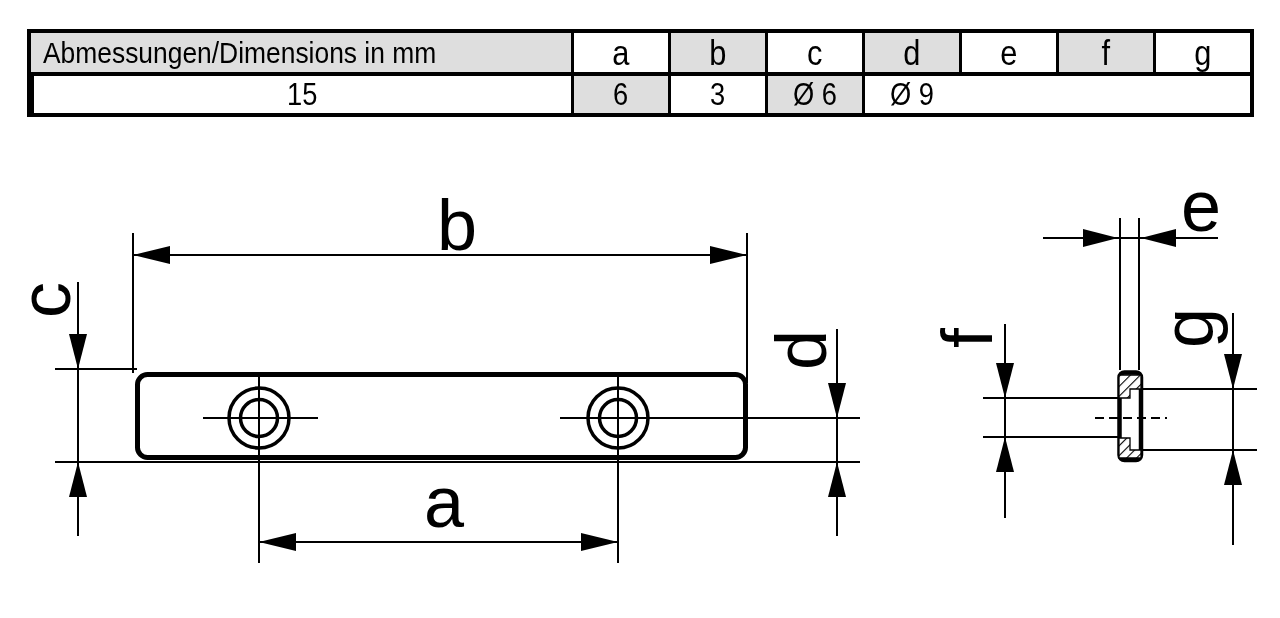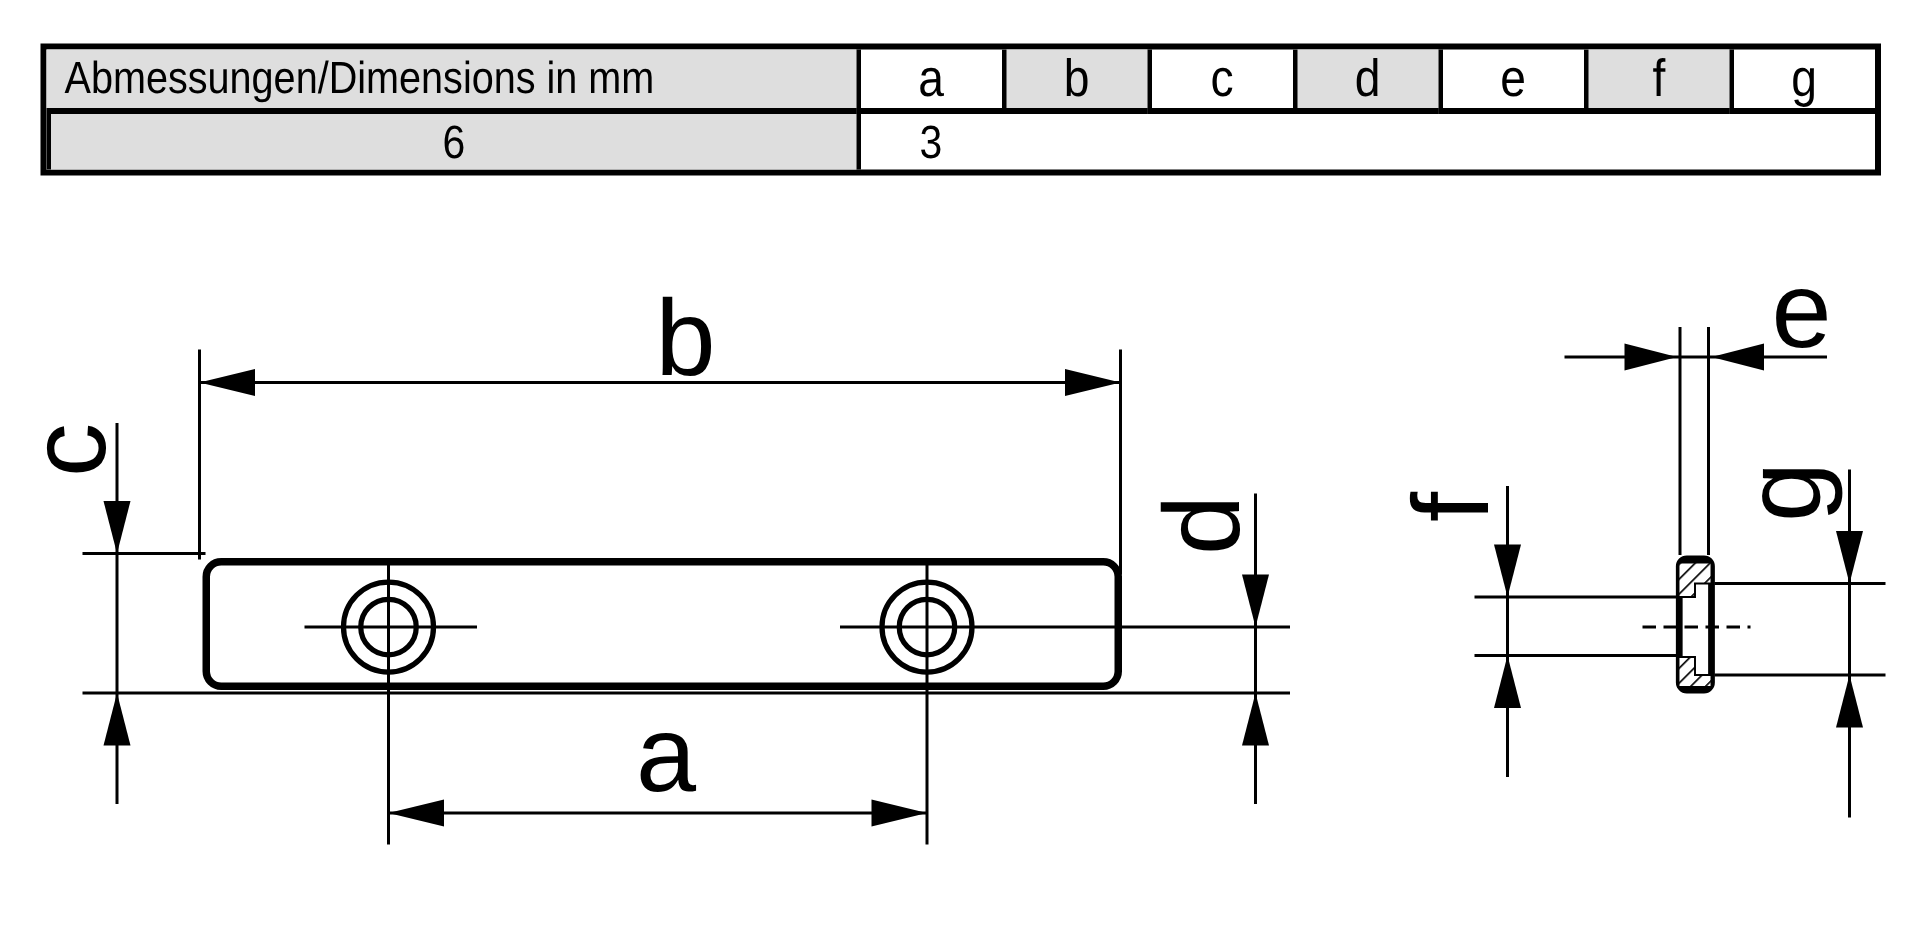--- a/index.html
+++ b/index.html
@@ -83,25 +83,34 @@
     <div class="cell hdr">
         <span class="t-col cx">e</span>
       </div>
     <div class="cell hdr shade">
         <span class="t-col cx">f</span>
       </div>
     <div class="cell hdr">
         <span class="t-col cx">g</span>
       </div>
 
+    <div class="cell">
+        <span class="t-val cx">15</span>
+      </div>
     <div class="cell shade">
         <span class="t-val cx">6</span>
       </div>
     <div class="cell">
         <span class="t-val cx">3</span>
+      </div>
+    <div class="cell shade">
+        <span class="t-val cx">Ø 6</span>
+      </div>
+    <div class="cell">
+        <span class="t-val cx">Ø 9</span>
       </div>
   </div>
 
   <svg class="drawing" width="1280" height="618" viewBox="0 0 1280 618">
     <defs>
       <pattern id="hatch" patternUnits="userSpaceOnUse" width="7" height="7" patternTransform="rotate(-45)">
         <rect width="7" height="7" fill="#ffffff"></rect>
         <line x1="0" y1="0" x2="7" y2="0" stroke="#000" stroke-width="2.2"></line>
       </pattern>
     </defs>

